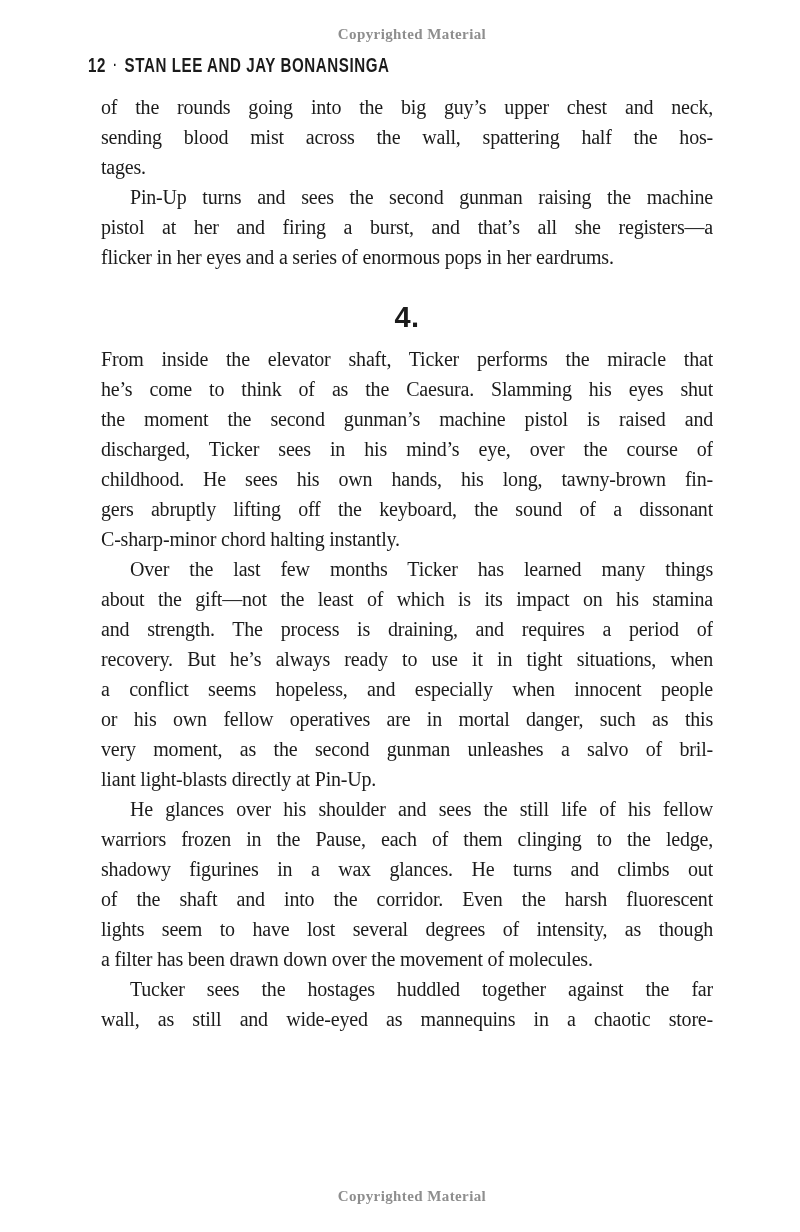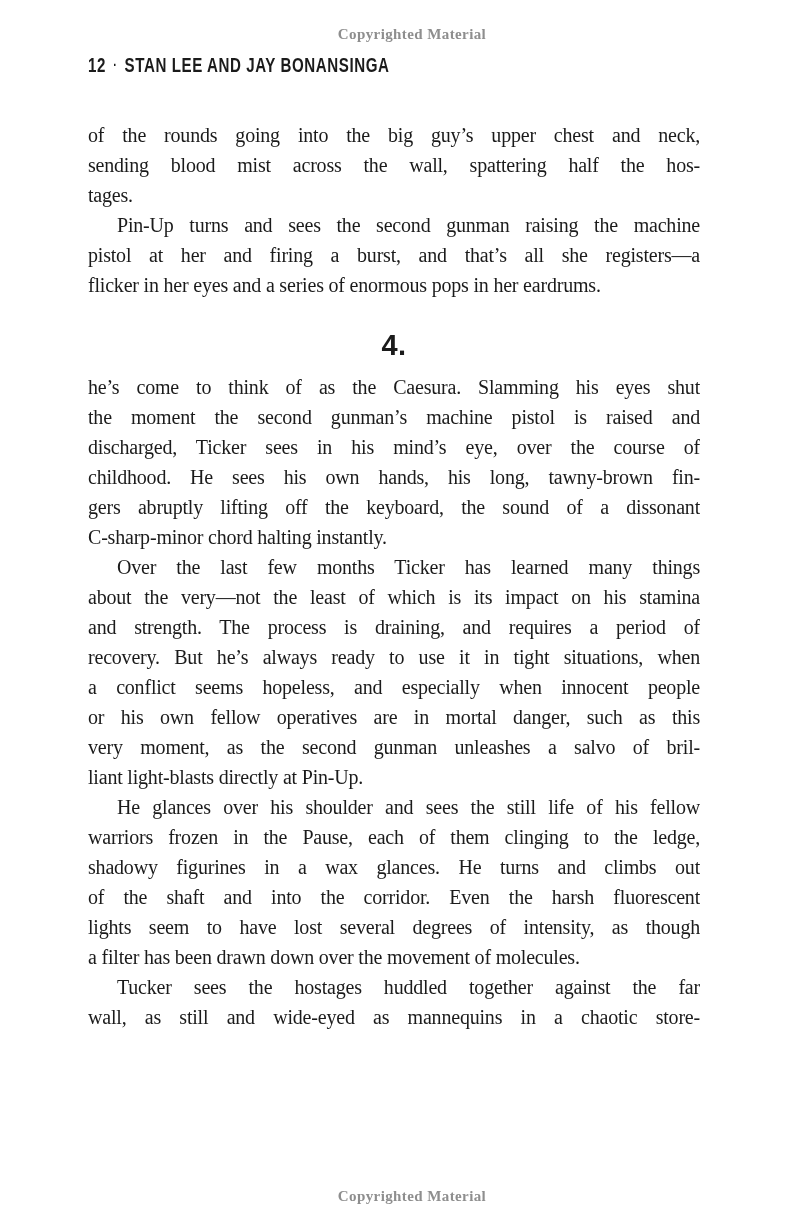--- a/index.html
+++ b/index.html
@@ -45,27 +45,26 @@
     transform-origin: left top;
   }
   .running-header .sep {
     display: inline-block;
     margin: 0 10px;
     font-size: 15px;
     vertical-align: 2px;
   }
   .body-text {
     position: absolute;
-    left: 88px;
+    left: 101px;
     top: 92px;
     width: 612px;
     font-size: 20px;
     line-height: 30px;
     letter-spacing: -0.2px;
-    margin-top: 28px;
   }
   .para { margin: 0; }
   .line {
     text-align: justify;
     text-align-last: justify;
     -moz-text-align-last: justify;
     height: 30px;
     overflow: hidden;
     white-space: normal;
   }
@@ -105,30 +104,31 @@
         <div class="line">sending blood mist across the wall, spattering half the hos-</div>
         <div class="line last-line">tages.</div>
       </div>
       <div class="para indent">
         <div class="line">Pin-Up turns and sees the second gunman raising the machine</div>
         <div class="line">pistol at her and firing a burst, and that’s all she registers—a</div>
         <div class="line last-line">flicker in her eyes and a series of enormous pops in her eardrums.</div>
       </div>
       <div class="chapter-heading">4.</div>
       <div class="para">
+        <div class="line">From inside the elevator shaft, Ticker performs the miracle that</div>
         <div class="line">he’s come to think of as the Caesura. Slamming his eyes shut</div>
         <div class="line">the moment the second gunman’s machine pistol is raised and</div>
         <div class="line">discharged, Ticker sees in his mind’s eye, over the course of</div>
         <div class="line">childhood. He sees his own hands, his long, tawny-brown fin-</div>
         <div class="line">gers abruptly lifting off the keyboard, the sound of a dissonant</div>
         <div class="line last-line">C-sharp-minor chord halting instantly.</div>
       </div>
       <div class="para indent">
         <div class="line">Over the last few months Ticker has learned many things</div>
-        <div class="line">about the very—not the least of which is its impact on his stamina</div>
+        <div class="line">about the gift—not the least of which is its impact on his stamina</div>
         <div class="line">and strength. The process is draining, and requires a period of</div>
         <div class="line">recovery. But he’s always ready to use it in tight situations, when</div>
         <div class="line">a conflict seems hopeless, and especially when innocent people</div>
         <div class="line">or his own fellow operatives are in mortal danger, such as this</div>
         <div class="line">very moment, as the second gunman unleashes a salvo of bril-</div>
         <div class="line last-line">liant light-blasts directly at Pin-Up.</div>
       </div>
       <div class="para indent">
         <div class="line">He glances over his shoulder and sees the still life of his fellow</div>
         <div class="line">warriors frozen in the Pause, each of them clinging to the ledge,</div>

